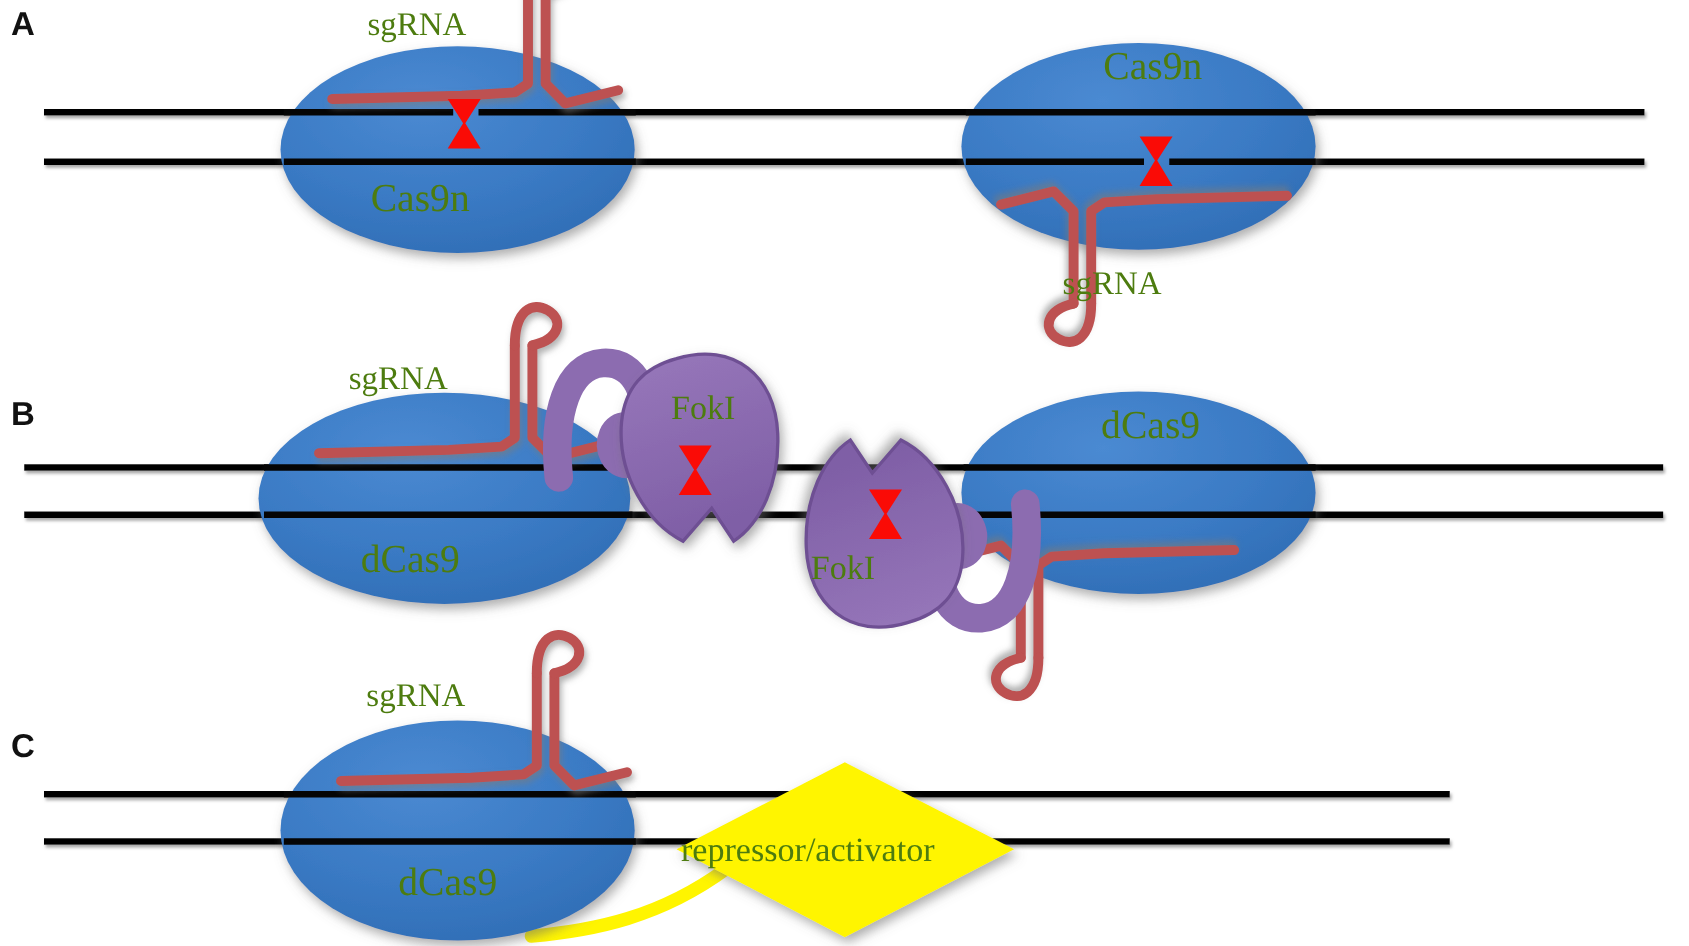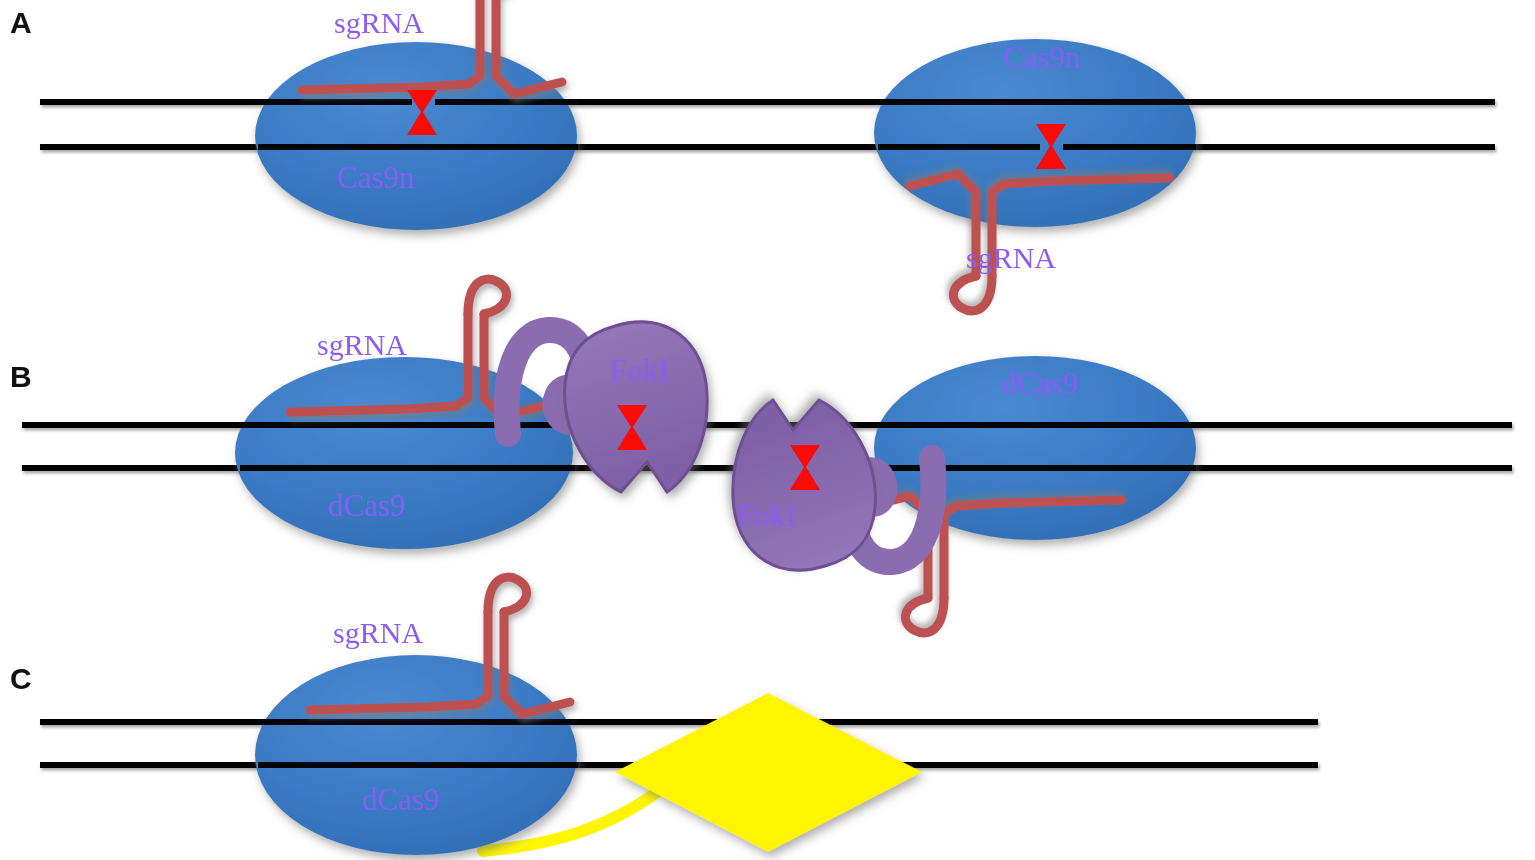--- a/index.html
+++ b/index.html
@@ -11,26 +11,26 @@
     font-family:"Liberation Sans",sans-serif;
     font-weight:bold;
     font-size:30px;
     color:#111111;
     line-height:1;
     user-select:none;
   }
   .lbl{
     position:absolute;
     font-family:"Liberation Serif",serif;
-    color:#8b5cf6;
+    color:#4d7c0f;
     white-space:nowrap;
     line-height:1;
     user-select:none;
   }
-  .lbl-protein{font-size:31px;}
+  .lbl-protein{font-size:36px;}
   .lbl-sgrna{font-size:30px;}
   .lbl-fok{font-size:31px;text-align:right;}
   .lbl-effector{font-size:31px;}
 </style>
 </head>
 <body>
 
 <div id="fig">
 
   <svg class="layer" viewBox="0 0 1535 860">
@@ -199,14 +199,15 @@
   <div class="lbl lbl-sgrna" style="left:966px;top:243px;">sgRNA</div>
 
   <div class="lbl lbl-sgrna" style="left:317px;top:330px;">sgRNA</div>
   <div class="lbl lbl-protein" style="left:328px;top:490px;">dCas9</div>
   <div class="lbl lbl-fok" style="left:610px;top:355px;">FokI</div>
   <div class="lbl lbl-fok" style="left:737px;top:500px;">FokI</div>
   <div class="lbl lbl-protein" style="left:1001px;top:368px;">dCas9</div>
 
   <div class="lbl lbl-sgrna" style="left:333px;top:618px;">sgRNA</div>
   <div class="lbl lbl-protein" style="left:362px;top:784px;">dCas9</div>
+  <div class="lbl lbl-effector" style="left:619px;top:757px;">repressor/activator</div>
 
 </div>
 
 </body></html>

